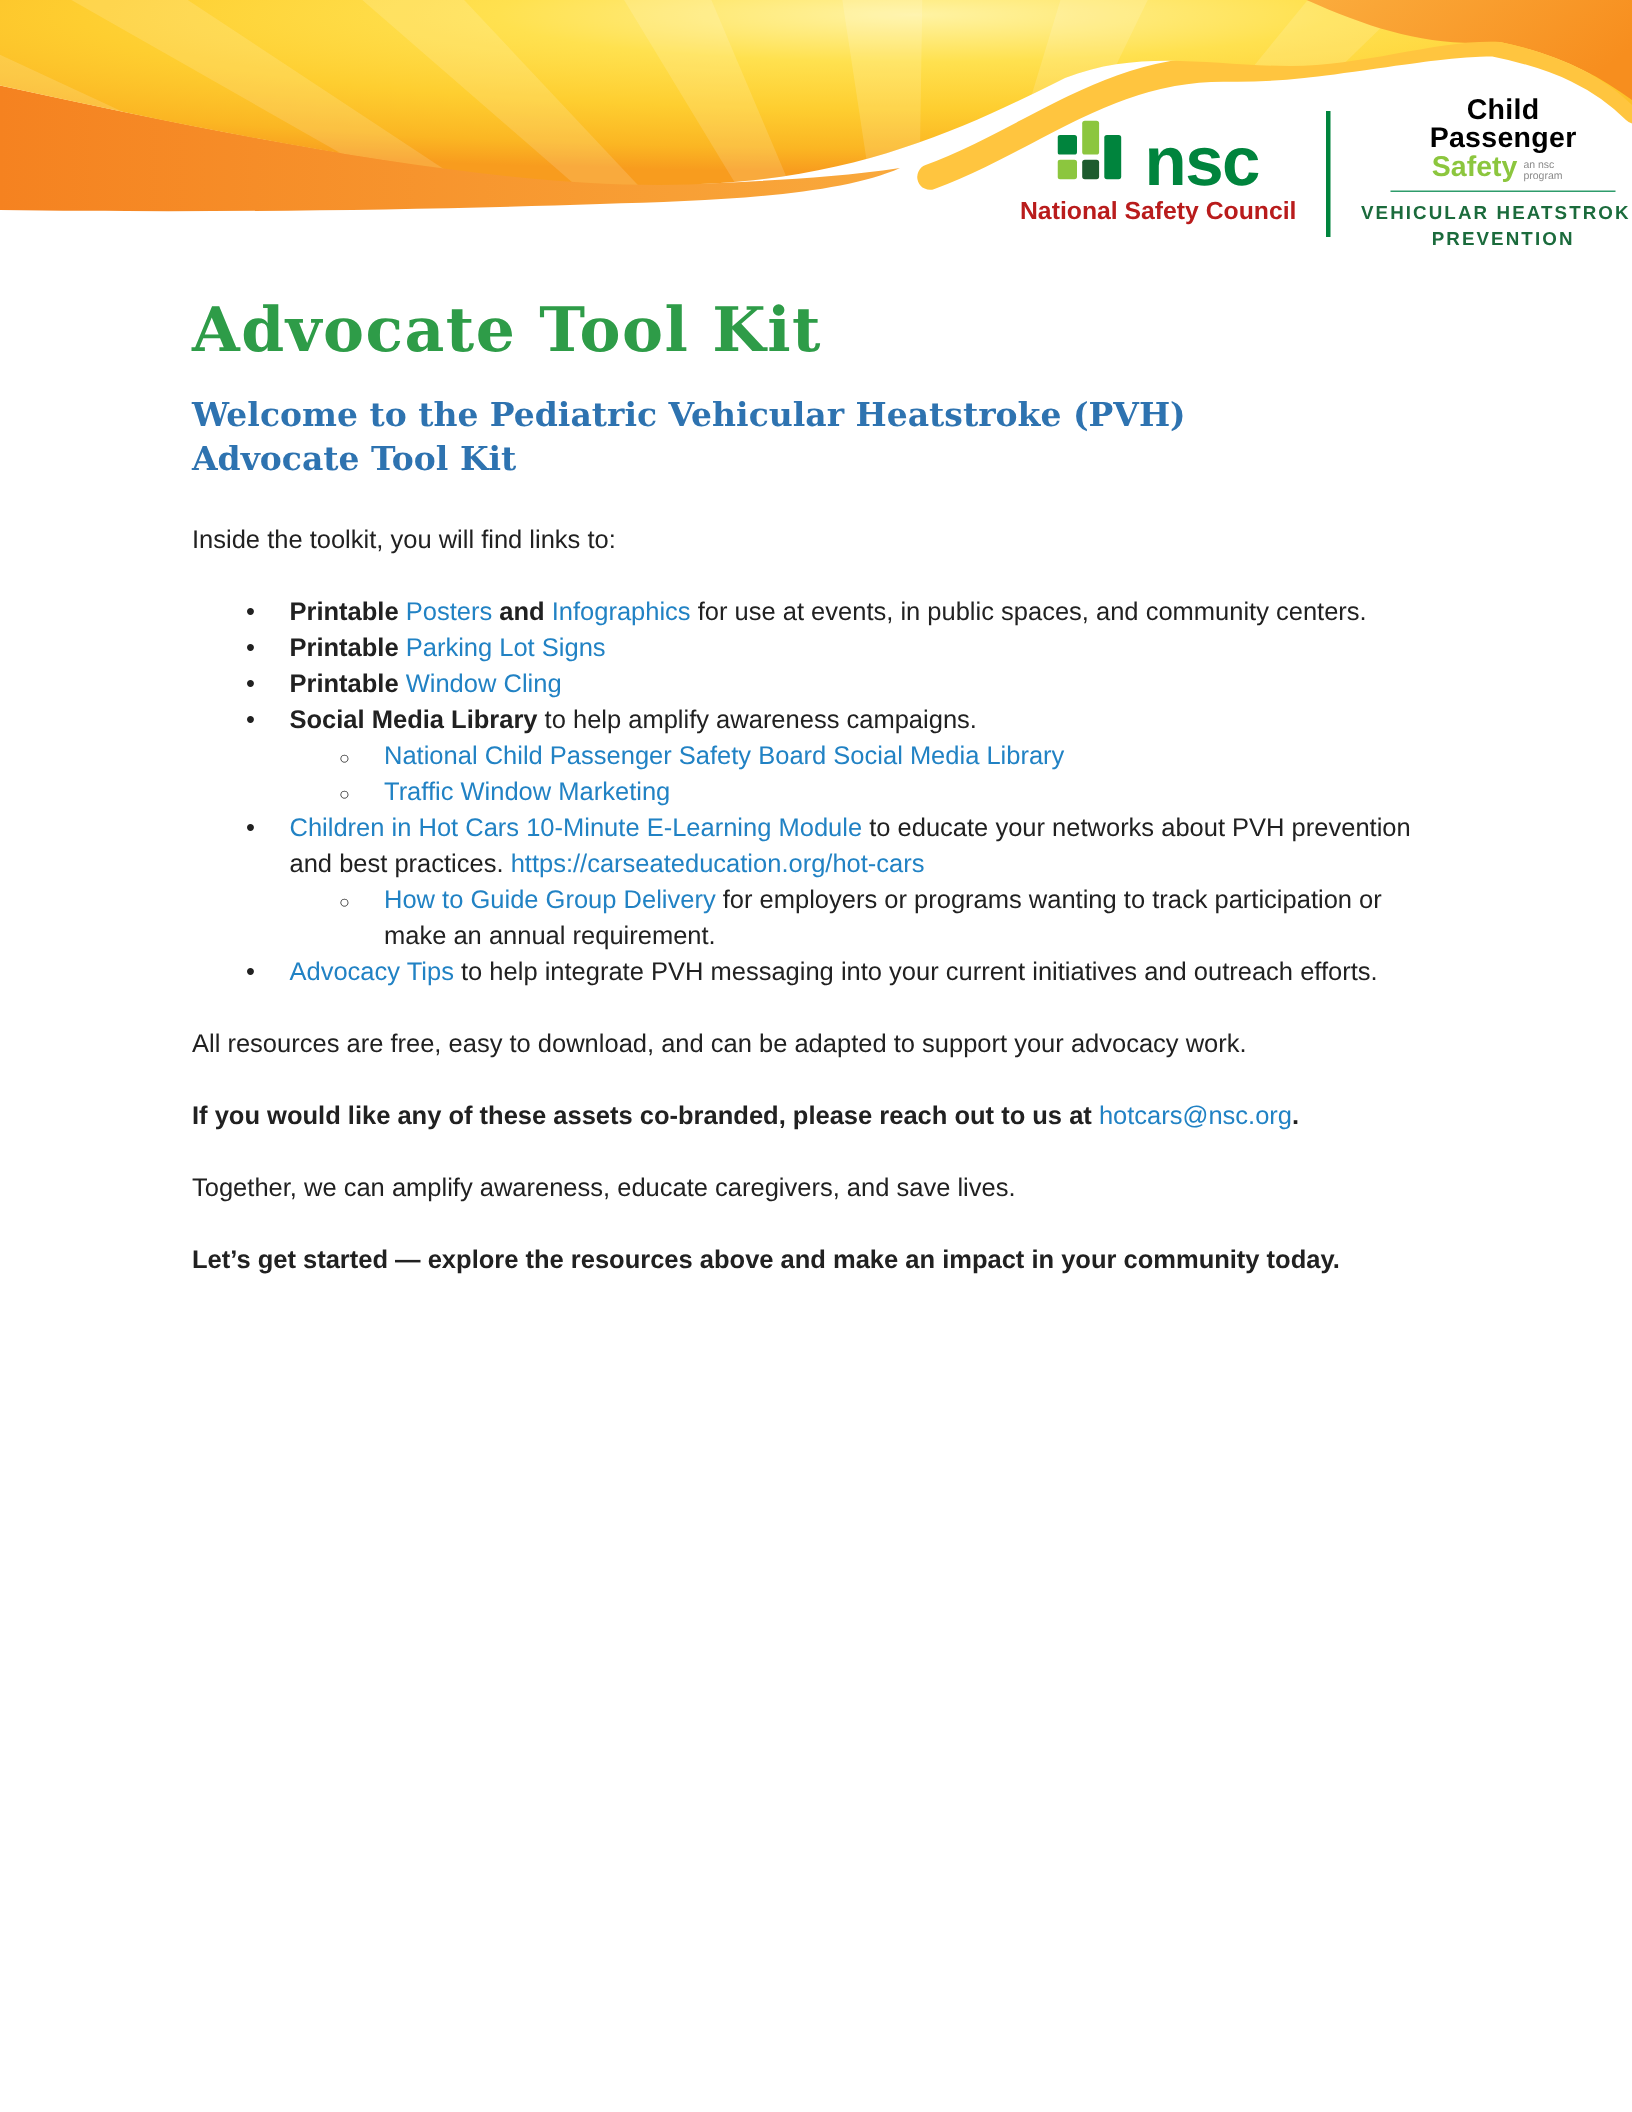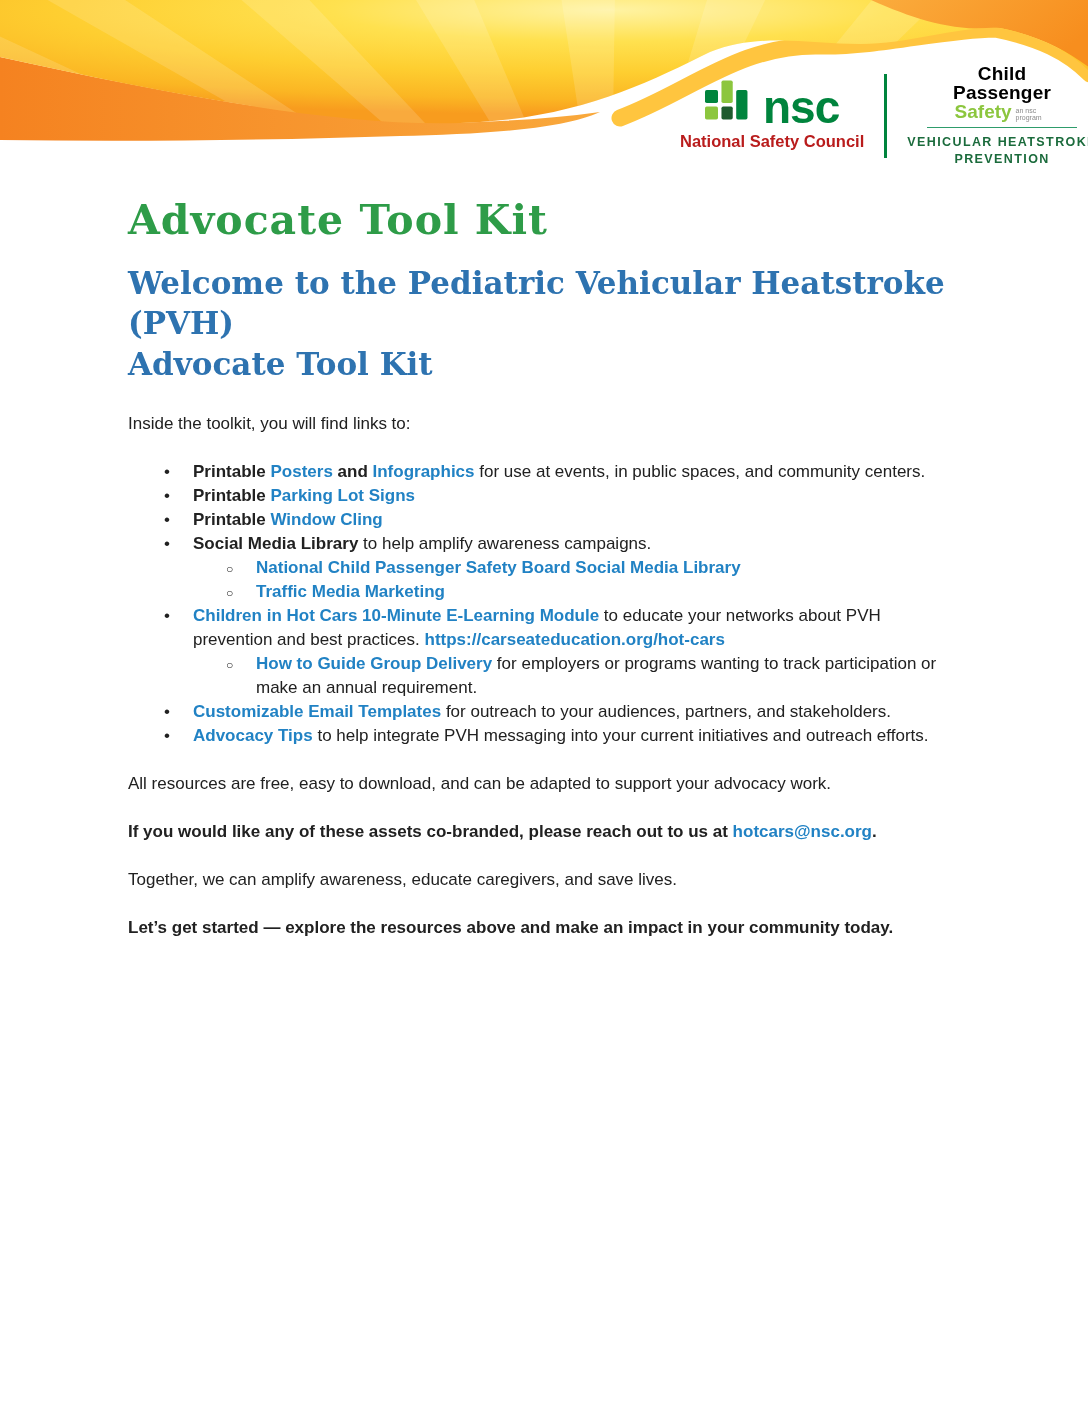--- a/index.html
+++ b/index.html
@@ -22,30 +22,30 @@
   .cps-l3{display:flex;align-items:flex-end;gap:4px;}
   .cps-safety{font-weight:700;font-size:19px;color:#8CC63E;}
   .cps-prog{font-size:7px;color:#8a8a8a;line-height:1;width:34px;}
   .cps-rule{width:150px;height:1px;background:#2E9C6B;margin:6px 0 6px;}
   .cps-sub{font-weight:700;font-size:12.5px;color:#1B6B3C;letter-spacing:1.4px;line-height:1.35;white-space:nowrap;}
 
   
   .main{position:absolute;left:128px;top:198px;width:836px;}
   .doc-title{font-family:"DejaVu Serif",serif;font-weight:700;font-size:41px;line-height:1.1;
              color:#2E9C48;letter-spacing:1px;margin:0 0 20px 0;}
-  .doc-subtitle{font-family:"DejaVu Serif",serif;font-weight:700;font-size:31px;line-height:1.3;
+  .doc-subtitle{font-family:"DejaVu Serif",serif;font-weight:700;font-size:22px;line-height:1.3;
              color:#2E73B0;margin:0 0 28px 0;}
   .main p{margin:0 0 24px 0;font-size:17px;line-height:24px;}
   .main ul{margin:0 0 24px 0;padding:0;list-style:none;font-size:17px;line-height:24px;}
   .main li{position:relative;padding-left:65px;}
   .main li.l1::before{content:"\2022";position:absolute;left:36px;top:0;font-size:17px;color:#212121;}
   .main li.l2{padding-left:128px;}
   .main li.l2::before{content:"\25CB";position:absolute;left:98px;top:1px;font-size:12px;color:#212121;}
   .b{font-weight:700;}
-  .link{color:#2182C4;font-weight:700;text-decoration:none;cursor:pointer;}
+  .link{color:#2182C4;font-weight:400;text-decoration:none;cursor:pointer;}
 
   
   .page-num{position:absolute;top:1340px;left:0;width:100%;text-align:center;
             font-weight:700;font-size:22px;letter-spacing:0.5px;}
   .page-num .lbl{color:#177B40;}
   .page-num .num{color:#3FAE49;margin-left:6px;}
 </style>
 </head>
 <body>
 
@@ -134,24 +134,23 @@
       <span>Advocate Tool Kit</span>
     </h2>
     <div id="content">
         <p><span>Inside the toolkit, you will find links to:</span></p>
         <ul>
           <li class="l1"><span class="b">Printable </span><a class="link">Posters</a><span class="b"> and </span><a class="link">Infographics</a><span> for use at events, in public spaces, and community centers.</span></li>
           <li class="l1"><span class="b">Printable </span><a class="link">Parking Lot Signs</a></li>
           <li class="l1"><span class="b">Printable </span><a class="link">Window Cling</a></li>
           <li class="l1"><span class="b">Social Media Library</span><span> to help amplify awareness campaigns.</span></li>
           <li class="l2"><a class="link">National Child Passenger Safety Board Social Media Library</a></li>
-          <li class="l2"><a class="link">Traffic Media Marketing</a></li>
+          <li class="l2"><a class="link">Traffic Window Marketing</a></li>
           <li class="l1"><a class="link">Children in Hot Cars 10-Minute E-Learning Module</a><span> to educate your networks about PVH prevention and best practices. </span><a class="link">https://carseateducation.org/hot-cars</a></li>
           <li class="l2"><a class="link">How to Guide Group Delivery</a><span> for employers or programs wanting to track participation or make an annual requirement.</span></li>
-          <li class="l1"><a class="link">Customizable Email Templates</a><span> for outreach to your audiences, partners, and stakeholders.</span></li>
           <li class="l1"><a class="link">Advocacy Tips</a><span> to help integrate PVH messaging into your current initiatives and outreach efforts.</span></li>
         </ul>
         <p><span>All resources are free, easy to download, and can be adapted to support your advocacy work.</span></p>
         <p><span class="b">If you would like any of these assets co-branded, please reach out to us at </span><a class="link">hotcars@nsc.org</a><span class="b">.</span></p>
         <p><span>Together, we can amplify awareness, educate caregivers, and save lives.</span></p>
         <p><span class="b">Let’s get started — explore the resources above and make an impact in your community today.</span></p>
       </div>
   </div>
 
   <svg class="footer-art" width="1088" height="130" viewBox="0 0 1088 130">

